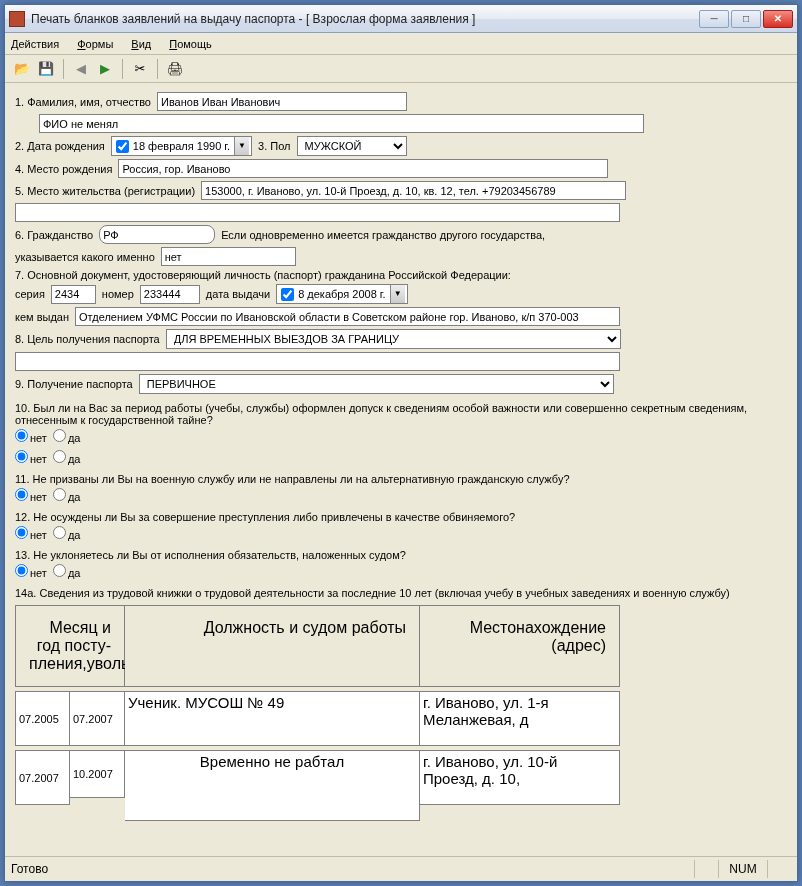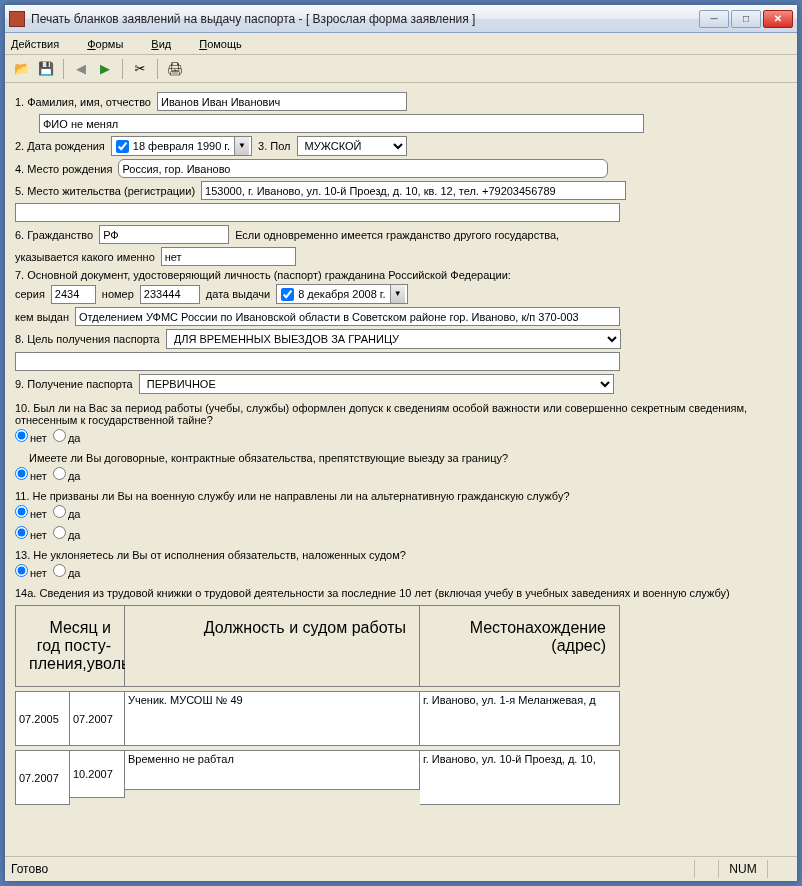--- a/index.html
+++ b/index.html
@@ -62,21 +62,21 @@
     background: linear-gradient(to bottom, #f28b82, #d93025);
     color: #fff;
     border-color: #a02018;
   }
   .menubar {
     height: 22px;
     background: #ece9d8;
     display: flex;
     align-items: center;
     padding: 0 6px;
-    gap: 28px;
+    gap: 18px;
     border-bottom: 1px solid #c0bcac;
   }
   .menubar span { cursor: pointer; }
   .menubar span u { text-decoration: underline; }
   .toolbar {
     height: 28px;
     background: #ece9d8;
     display: flex;
     align-items: center;
     padding: 2px 6px;
@@ -116,21 +116,21 @@
     font-family: inherit;
     font-size: 11px;
     border: 1px solid #808080;
     background: #fff;
     padding: 2px 3px;
     height: 19px;
   }
   select { height: 20px; }
   textarea {
     font-family: inherit;
-    font-size: 11px;
+    font-size: 15px;
     border: 1px solid #808080;
     background: #fff;
     padding: 2px 3px;
     resize: none;
   }
   .datebox {
     display: inline-flex;
     align-items: center;
     border: 1px solid #808080;
     background: #fff;
@@ -234,34 +234,34 @@
         <input type="checkbox" checked="" style="">
         <span>18 февраля  1990 г.</span>
         <span class="ddarrow">▼</span>
       </span>
       <span class="label">3. Пол</span>
       <select style="width:110px"><option>МУЖСКОЙ</option></select>
     </div>
 
     <div class="row">
       <span class="label">4. Место рождения</span>
-      <input type="text" style="width: 490px; border-radius: 6px;" value="Россия, гор. Иваново">
+      <input type="text" style="width: 490px;" value="Россия, гор. Иваново">
     </div>
 
     <div class="row">
       <span class="label">5. Место жительства (регистрации)</span>
       <input type="text" style="width: 425px;" value="153000, г. Иваново, ул. 10-й Проезд, д. 10, кв. 12, тел. +79203456789">
     </div>
     <div class="row">
         <input type="text" style="width: 605px;">
       </div>
 
     <div class="row">
       <span class="label">6. Гражданство</span>
-      <input type="text" style="width: 130px;" value="РФ">
+      <input type="text" style="width: 116px; border-radius: 8px;" value="РФ">
       <span class="label">Если одновременно имеется гражданство другого государства,</span>
     </div>
     <div class="row">
       <span class="label">указывается какого именно</span>
       <input type="text" style="width: 135px;" value="нет">
     </div>
 
     <div class="row">
         <span class="label">7. Основной документ, удостоверяющий личность (паспорт) гражданина Российской Федерации:</span>
       </div>
@@ -293,32 +293,32 @@
     <div class="row">
       <span class="label">9. Получение паспорта</span>
       <select style="width:475px"><option>ПЕРВИЧНОЕ</option></select>
     </div>
 
     <div class="qtext">10. Был ли на Вас за период работы (учебы, службы) оформлен допуск к сведениям особой важности или совершенно секретным сведениям, отнесенным к государственной тайне?</div>
     <div class="radios">
       <label><input type="radio" name="q10" checked="" style=""><span>нет</span></label>
       <label><input type="radio" name="q10" style=""><span>да</span></label>
     </div>
-    <div class="qtext" style="margin-left:14px">Имеете ли Вы договорные, контрактные обязательства, препятствующие выезду за границу?</div>
     <div class="radios">
       <label><input type="radio" name="q10b" checked="" style=""><span>нет</span></label>
       <label><input type="radio" name="q10b" style=""><span>да</span></label>
     </div>
 
     <div class="qtext">11. Не призваны ли Вы на военную службу или не направлены ли на альтернативную гражданскую службу?</div>
     <div class="radios">
       <label><input type="radio" name="q11" checked="" style=""><span>нет</span></label>
       <label><input type="radio" name="q11" style=""><span>да</span></label>
     </div>
 
+    <div class="qtext">12. Не осуждены ли Вы за совершение преступления либо привлечены в качестве обвиняемого?</div>
     <div class="radios">
       <label><input type="radio" name="q12" checked="" style=""><span>нет</span></label>
       <label><input type="radio" name="q12" style=""><span>да</span></label>
     </div>
 
     <div class="qtext">13.  Не уклоняетесь ли Вы от исполнения обязательств, наложенных судом?</div>
     <div class="radios">
       <label><input type="radio" name="q13" checked="" style=""><span>нет</span></label>
       <label><input type="radio" name="q13" style=""><span>да</span></label>
     </div>
@@ -334,21 +334,21 @@
       </div>
       <div class="trow">
         <input type="text" style="width: 55px; height: 55px;" value="07.2005">
         <input type="text" style="width: 55px; height: 55px; border-left: none;" value="07.2007">
         <textarea style="width: 295px; height: 55px; border-left: none;">Ученик. МУСОШ № 49</textarea>
         <textarea style="width: 200px; height: 55px; border-left: none;">г. Иваново, ул. 1-я Меланжевая, д</textarea>
       </div>
       <div class="trow">
         <input type="text" style="width: 55px; height: 55px;" value="07.2007">
         <input type="text" style="width: 55px; height: 48px; border-left: none;" value="10.2007">
-        <textarea style="width: 295px; height: 40px; border-left: none;">Временно не рабтал</textarea>
+        <textarea style="width: 295px; height: 71px; border-left: none; text-align: center;">Временно не рабтал</textarea>
         <textarea style="width: 200px; height: 55px; border-left: none;">г. Иваново, ул. 10-й Проезд, д. 10,</textarea>
       </div>
     </div>
 
   </div>
 
   <div class="statusbar">
     <span>Готово</span>
     <span class="spacer"></span>
     <span class="cell">&nbsp;</span>

